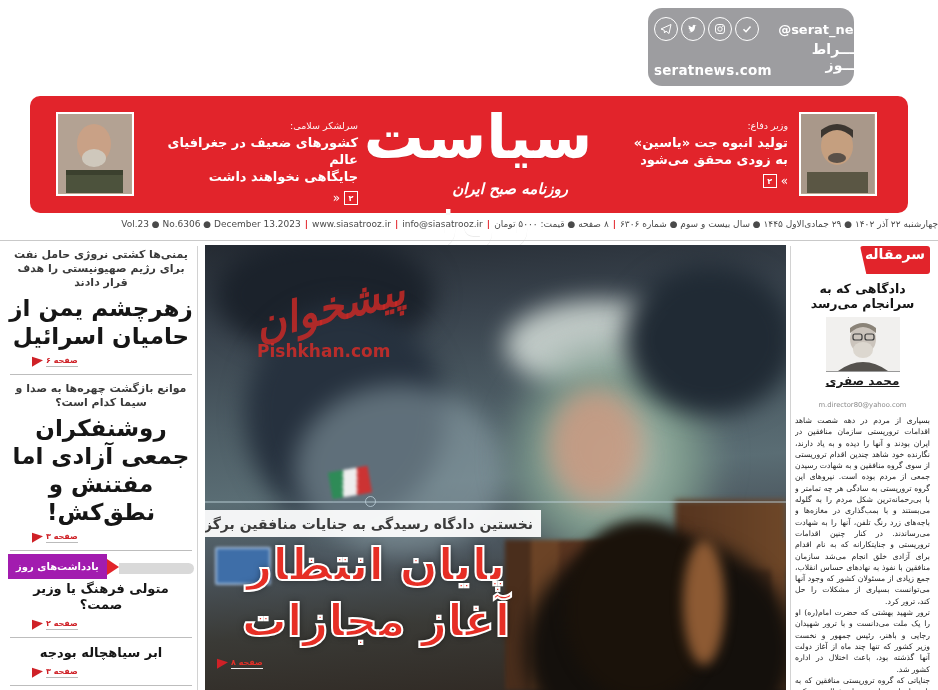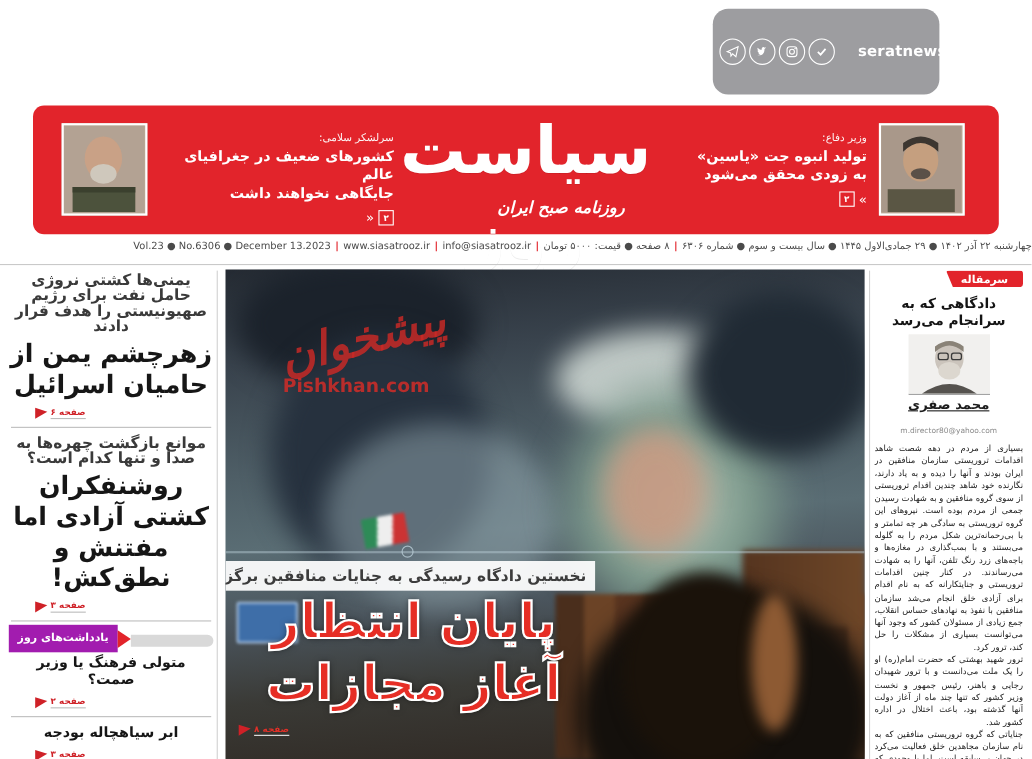--- a/index.html
+++ b/index.html
@@ -2,21 +2,21 @@
 <html lang="fa"><head>
 <meta charset="utf-8">
 <style>
   html,body{margin:0;padding:0;background:#ffffff;}
   .page{position:relative;width:938px;height:690px;background:#fff;overflow:hidden;
         font-family:"DejaVu Sans",sans-serif;}
   .fa{direction:rtl;}
   
   .sbadge{position:absolute;left:648px;top:8px;width:206px;height:78px;background:#9d9da0;
           border-radius:14px;display:flex;align-items:center;color:#fff;}
-  .sbadge .left{flex:1;display:flex;flex-direction:row;align-items:center;gap:21px;padding:0 6px;}
+  .sbadge .left{flex:1;display:flex;flex-direction:column;align-items:flex-start;gap:21px;padding:0 6px;}
   .sbadge .icons{display:flex;gap:3px;}
   .sicon{width:22px;height:22px;border:1.6px solid #fff;border-radius:50%;display:flex;
          align-items:center;justify-content:center;}
   .sicon svg{display:block;}
   .sbadge .site{font-size:13.5px;font-weight:bold;letter-spacing:.2px;}
   .sbadge .vdiv{width:2px;height:54px;background:#fff;opacity:.9;}
   .sbadge .right{width:84px;display:flex;flex-direction:column;align-items:center;gap:4px;padding:0 6px;}
   .sbadge .handle{font-size:13px;font-weight:bold;}
   .sbadge .brandfa{font-size:14px;font-weight:bold;}
   
@@ -39,21 +39,21 @@
   .msub{position:absolute;left:370px;top:84px;width:220px;text-align:center;
         font-size:15px;font-weight:bold;font-style:italic;}
   
   .dateline{position:absolute;left:0;top:219px;width:938px;text-align:right;font-size:9px;
             color:#4a4a4a;direction:rtl;}
   .dateline .sep{color:#e2242b;font-weight:bold;padding:0 4px;}
   .hline{position:absolute;left:0;top:240px;width:938px;height:1px;background:#c9c9c9;}
   .vline{position:absolute;top:246px;bottom:0;width:1px;background:#d2d2d2;}
   
   .leftcol{position:absolute;left:8px;top:246px;width:186px;direction:rtl;text-align:center;color:#161616;}
-  .kicker{font-size:14px;line-height:14px;color:#3a3a3a;font-weight:bold;margin:2px 4px 4px;}
+  .kicker{font-size:11px;line-height:14px;color:#3a3a3a;font-weight:bold;margin:2px 4px 4px;}
   .headline1{font-size:23px;font-weight:900;line-height:28px;margin:2px 0;}
   .pmark{direction:ltr;display:flex;align-items:center;gap:3px;margin:5px 0 0 24px;height:12px;}
   .pflag{width:0;height:0;border-left:11px solid #cf2127;border-top:5px solid transparent;
          border-bottom:5px solid transparent;transform:skewY(-8deg);}
   .ptext{font-size:8px;color:#cf2127;font-weight:bold;border-bottom:1px solid #bbb;padding-bottom:1px;direction:rtl;}
   .lrule{border:none;border-top:1px solid #bdbdbd;margin:7px 2px;}
   .notesbanner{display:flex;align-items:center;height:17px;margin:4px 0 6px;direction:ltr;}
   .nb-red{background:#a21caf;color:#fff;font-size:10px;font-weight:bold;line-height:17px;
           padding:4px 8px;flex:0 0 auto;direction:rtl;}
   .nb-arrow{width:0;height:0;border-left:12px solid #e2242b;border-top:8.5px solid transparent;
@@ -81,21 +81,21 @@
   .caption{position:absolute;left:0;top:265px;width:336px;height:27px;background:rgba(255,255,255,.93);
            direction:rtl;display:flex;align-items:center;gap:6px;padding:0 8px;box-sizing:border-box;}
   .caption .cap-tx{font-size:14px;font-weight:bold;color:#3c3c3c;white-space:nowrap;}
   .bigred{position:absolute;left:5px;top:292px;width:332px;text-align:center;direction:rtl;
           font-size:45px;font-weight:900;line-height:56px;color:#e62e25;
           -webkit-text-stroke:2px #ffffff;text-shadow:0 0 7px rgba(0,0,0,.5),0 0 2px rgba(0,0,0,.4);}
   .pmark.onphoto{position:absolute;left:12px;top:412px;margin:0;}
   .pmark.onphoto .ptext{color:#e03028;border-bottom-color:#eee;}
   
   .edcol{position:absolute;left:795px;top:246px;width:135px;direction:rtl;color:#1c1c1c;}
-  .edbadge{width:70px;height:15px;background:#e2242b;color:#fff;font-size:10px;font-weight:bold;
+  .edbadge{width:70px;height:28px;background:#e2242b;color:#fff;font-size:14px;font-weight:bold;
            line-height:17px;text-align:center;border-radius:3px;clip-path:polygon(0 0,100% 0,100% 100%,9% 100%);
            margin:0 0 0 auto;margin-right:0;}
   .edtitle{font-size:12.5px;font-weight:900;text-align:center;margin:7px 0 6px;color:#141414;}
   .edphoto{display:block;margin:0 auto;width:74px;height:54px;background:#f0efed;}
   .edname-wrap{width:74px;margin:0 auto;border-top:1px solid #999;padding-top:2px;}
   .edname{font-size:12px;font-weight:bold;text-align:left;text-decoration:underline;}
   .edemail{font-size:6.8px;color:#8a8a8a;text-align:center;direction:ltr;margin-top:13px;}
   .edbody{margin-top:6px;font-size:7.7px;line-height:11.3px;text-align:justify;white-space:pre-line;
           height:312px;overflow:hidden;color:#1b1b1b;}
 </style>
@@ -193,22 +193,22 @@
       <div class="kicker">یمنی‌ها کشتی نروژی حامل نفت برای رژیم صهیونیستی را هدف قرار دادند</div>
       <div class="headline1">زهرچشم یمن از حامیان اسرائیل</div>
       <div class="pmark">
         <span class="pflag"></span>
         <span class="ptext">صفحه ۶</span>
       </div>
       <hr class="lrule">
     </div>
 
     <div>
-      <div class="kicker">موانع بازگشت چهره‌ها به صدا و تنها کدام است؟</div>
-      <div class="headline1">روشنفکران کشتی آزادی اما مفتنش و نطق‌کش!</div>
+      <div class="kicker">موانع بازگشت چهره‌ها به صدا و سیما کدام است؟</div>
+      <div class="headline1">روشنفکران جمعی آزادی اما مفتنش و نطق‌کش!</div>
       <div class="pmark">
         <span class="pflag"></span>
         <span class="ptext">صفحه ۳</span>
       </div>
       <hr class="lrule">
     </div>
 
     <div class="notesbanner">
       <span class="nb-red">یادداشت‌های روز</span>
       <span class="nb-arrow"></span>

